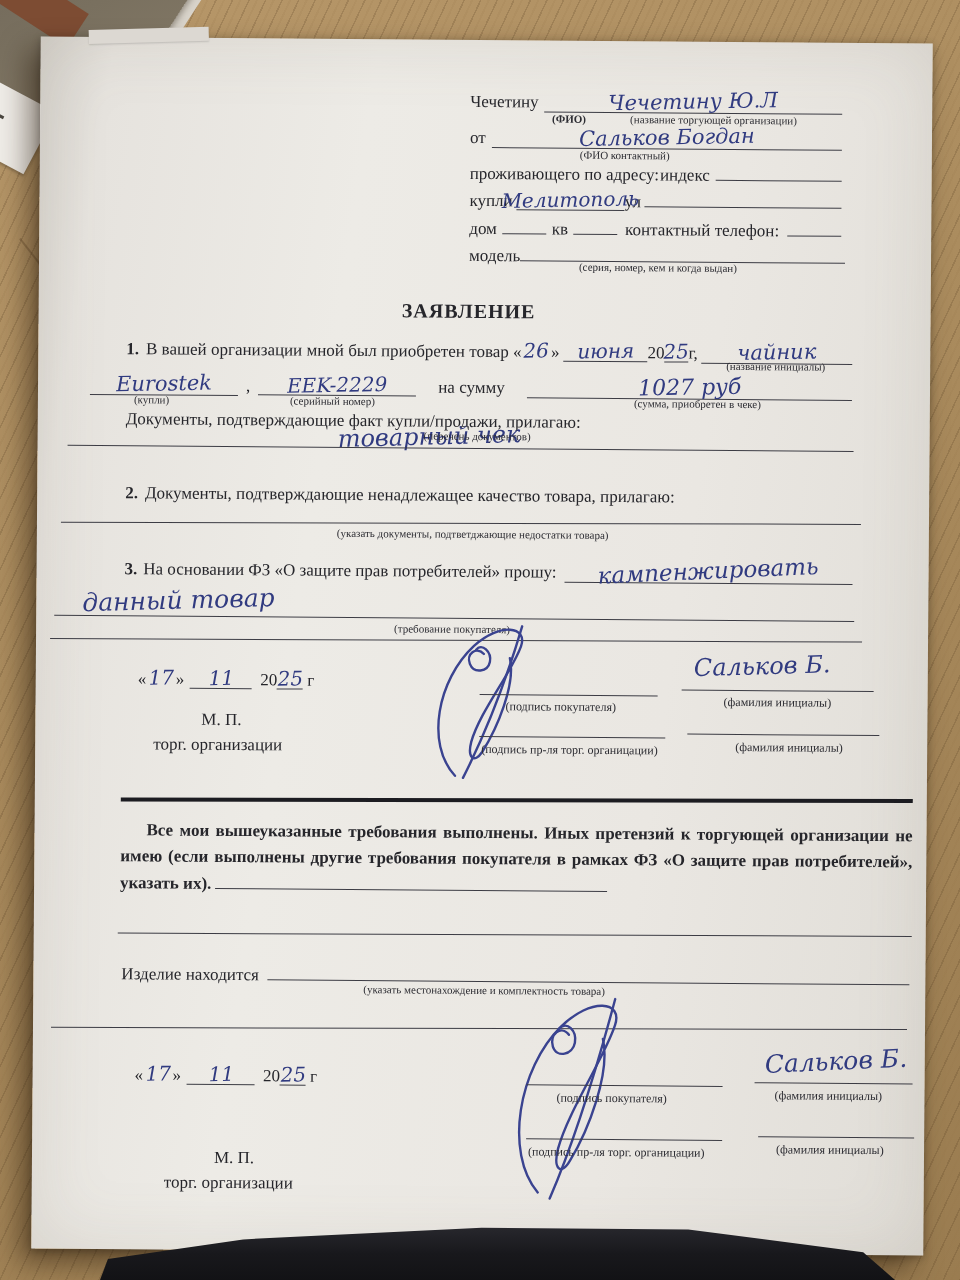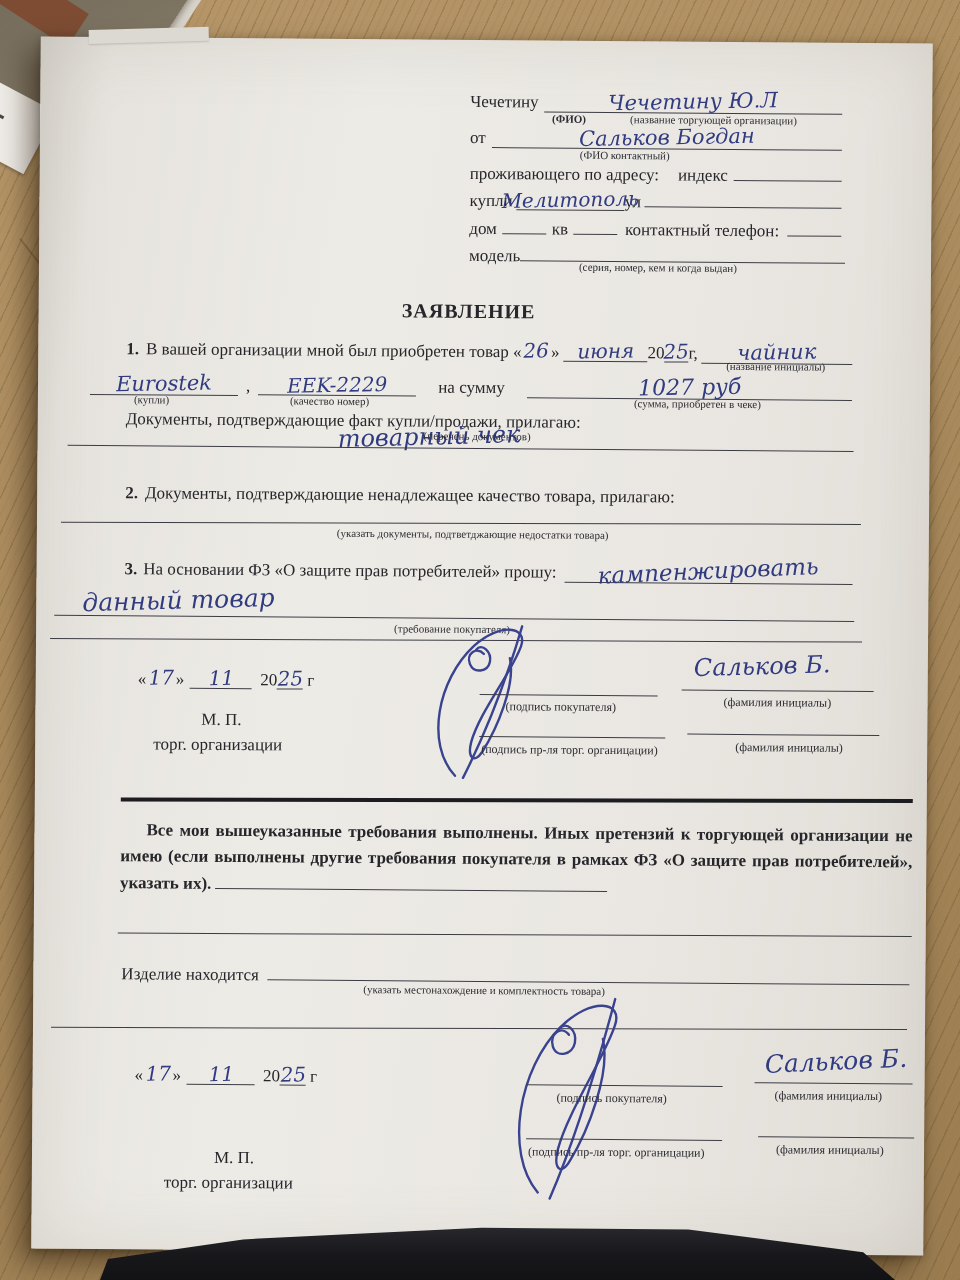--- a/index.html
+++ b/index.html
@@ -80,21 +80,21 @@
     <div class="line-row" style="left:430px;top:88px;width:372px;">
       <span class="pt">от</span>
       <span class="fill grow" style="margin-left:6px;">
           <span class="hw" style="font-size:21px;">Сальков Богдан</span>
         </span>
     </div>
     <span class="sub abs" style="left:540px;top:108px;">(ФИО контактный)</span>
 
     <div class="line-row" style="left:430px;top:119px;width:372px;">
       <span class="pt">проживающего по адресу:</span>
-      <span class="pt" style="margin-left:19px;">индекс</span>
+      <span class="pt" style="margin-left:1px;">индекс</span>
       <span class="fill grow" style="margin-left:6px;"></span>
     </div>
 
     <div class="line-row" style="left:430px;top:146px;width:372px;">
       <span class="pt">купли</span>
       <span class="fill" style="width:108px;margin-left:4px;">
           <span class="hw" style="font-size:20px;">Мелитополь</span>
         </span>
       <span class="pt">ул</span>
       <span class="fill grow" style="margin-left:4px;"></span>
@@ -143,21 +143,21 @@
       <span class="pt" style="margin:0 8px;">,</span>
       <span class="fill" style="width:158px;">
           <span class="hw" style="font-size:20px;">EEK-2229</span>
         </span>
       <span class="pt" style="margin:0 22px;">на сумму</span>
       <span class="fill grow">
           <span class="hw" style="font-size:22px;">1027 руб</span>
         </span>
     </div>
     <span class="sub abs" style="left:96px;top:356px;">(купли)</span>
-    <span class="sub abs" style="left:252px;top:356px;">(качество номер)</span>
+    <span class="sub abs" style="left:252px;top:356px;">(серийный номер)</span>
     <span class="sub abs" style="left:596px;top:356px;">(сумма, приобретен в чеке)</span>
 
     <div class="abs pt" style="left:88px;top:372px;">Документы, подтверждающие факт купли/продажи, прилагаю:</div>
     <span class="hw abs" style="left:300px;top:385px;font-size:24px;transform:rotate(-2deg);">товарный чек</span>
     <div class="uline" style="left:30px;top:408px;width:786px;"></div>
     <span class="sub abs" style="left:340px;top:390px;margin-left:46px;">(перечень документов)</span>
 
     <div class="line-row" style="left:88px;top:446px;">
       <span class="pt b">2.</span>
       <span class="pt" style="margin-left:7px;">Документы, подтверждающие ненадлежащее качество товара, прилагаю:</span>

